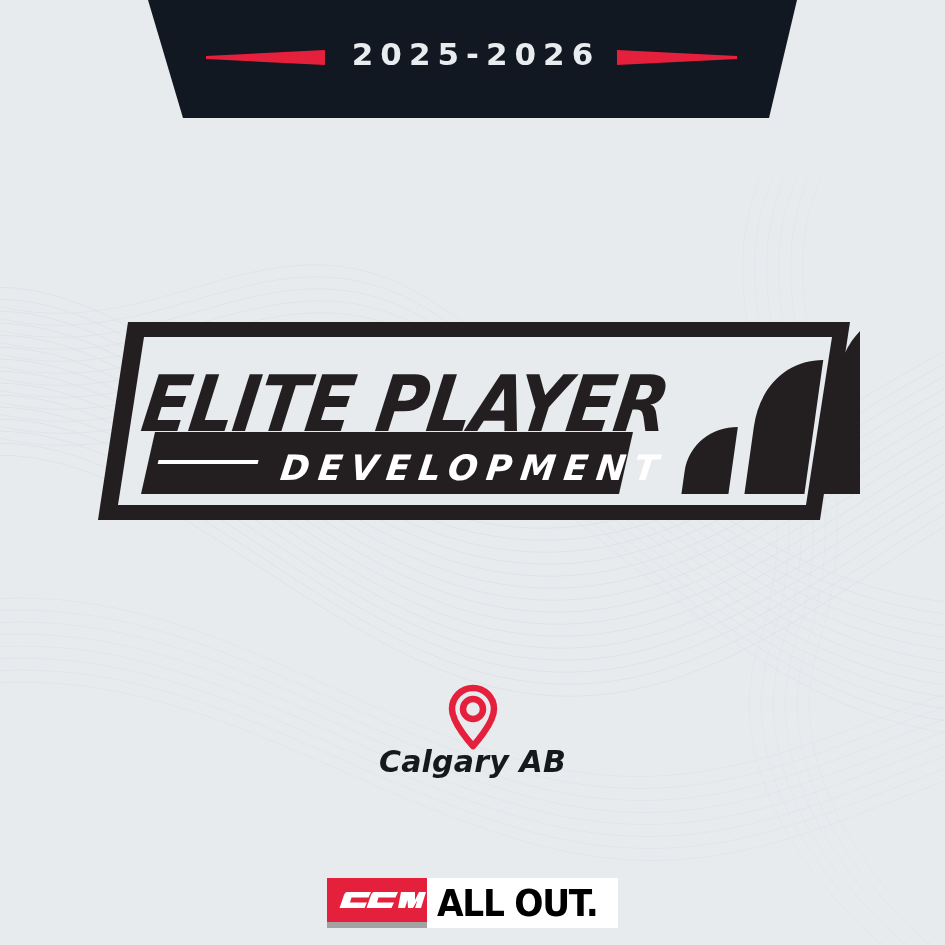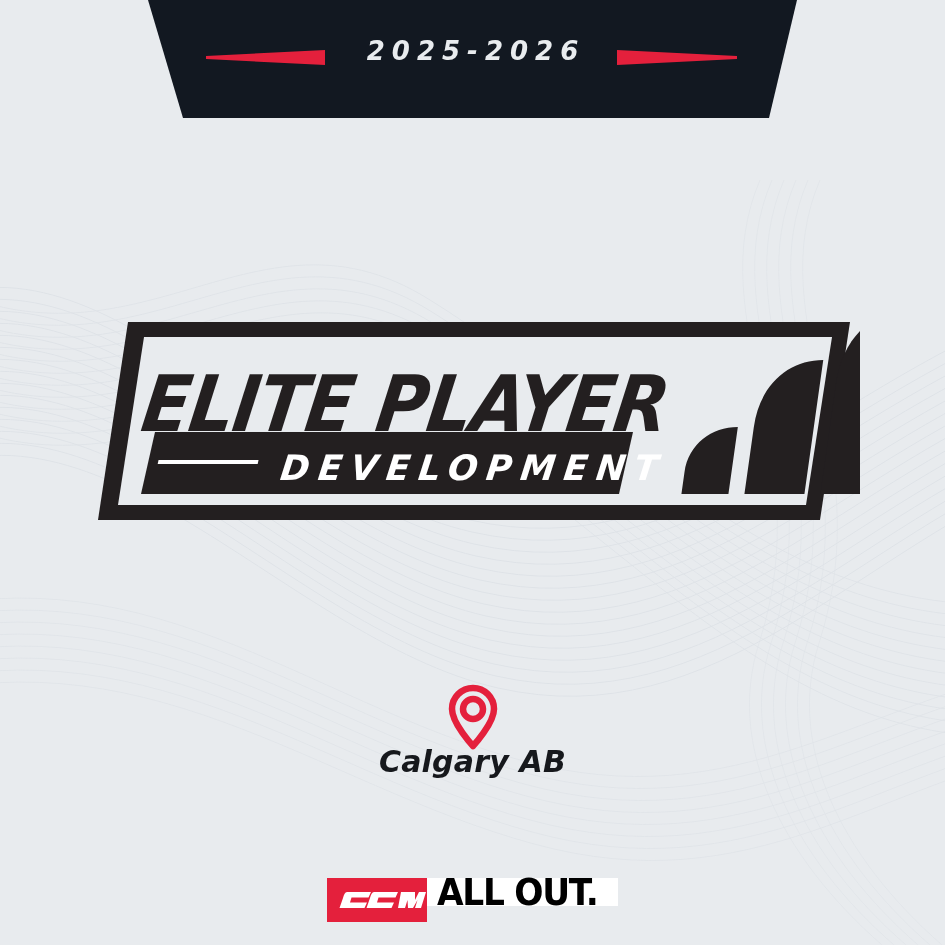--- a/index.html
+++ b/index.html
@@ -45,23 +45,22 @@
     position: absolute;
     inset: 0;
   }
   .banner-year {
     position: absolute;
     left: 0;
     top: 36px;
     width: 945px;
     text-align: center;
     color: #e9ecef;
-    font-size: 26px;
+    font-size: 31px;
     font-weight: bold;
-    font-style: italic;
     letter-spacing: 7px;
     font-family: "DejaVu Sans", sans-serif;
     text-indent: 7px;
     white-space: nowrap;
   }
 
   
   .logo-wrap {
     position: absolute;
     left: 88px;
@@ -107,22 +106,22 @@
     left: 0;
     top: 878px;
     width: 945px;
     display: flex;
     align-items: center;
     justify-content: center;
   }
   .ccm-lockup {
     display: flex;
     align-items: stretch;
-    background: #0f766e;
-    height: 28px;
+    background: #a3a3a3;
+    height: 50px;
   }
   .ccm-mark {
     background: #e4203c;
     width: 100px;
     height: 44px;
     position: relative;
     flex: none;
   }
   .ccm-mark svg { display:block; }
   .allout {

